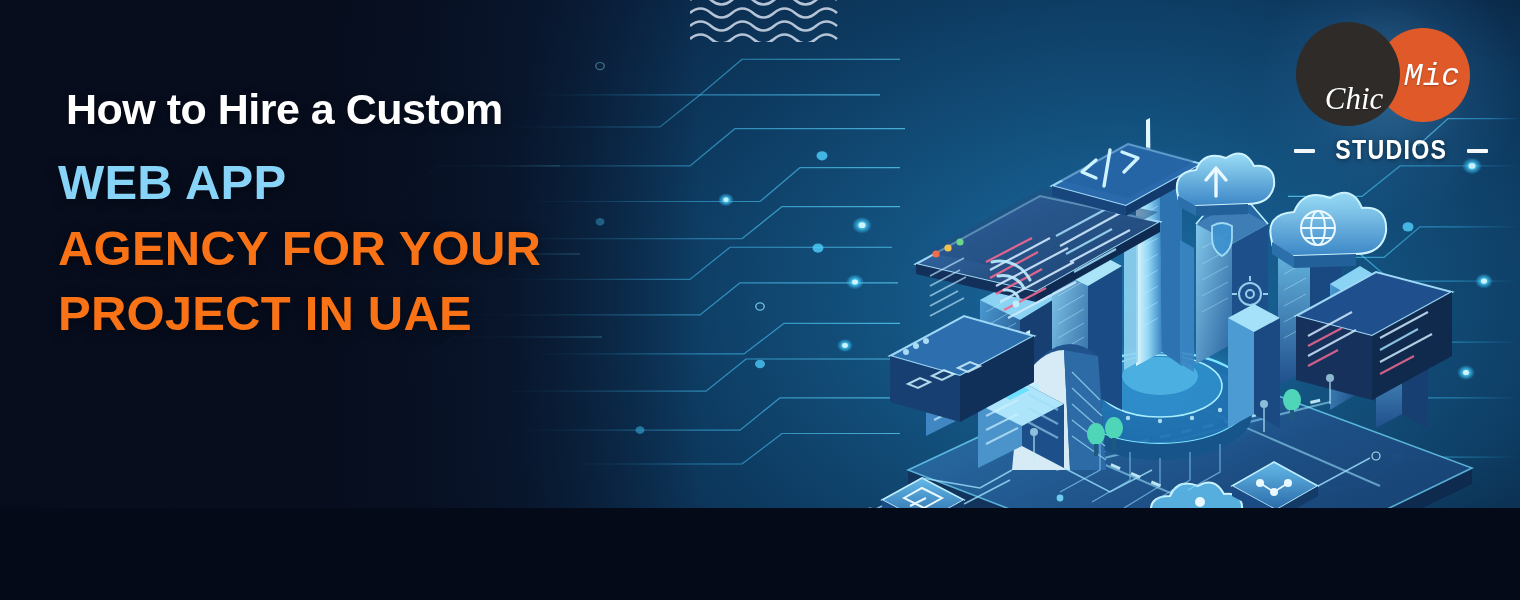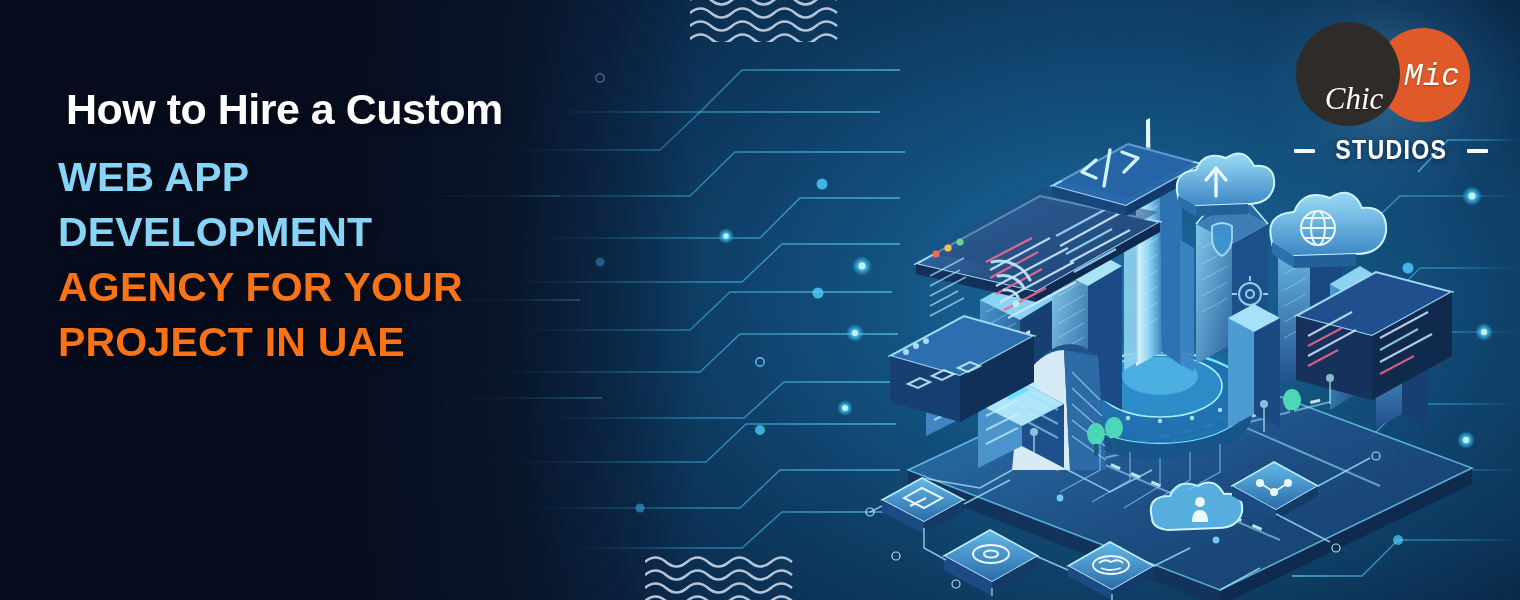--- a/index.html
+++ b/index.html
@@ -1,21 +1,21 @@
 <!DOCTYPE html>
 <html><head>
 <meta charset="utf-8">
 <style>
   * { margin:0; padding:0; box-sizing:border-box; }
   html,body { width:1520px; height:600px; overflow:hidden; background:#050a18; }
   body { font-family:"Liberation Sans", sans-serif; }
 
   .banner{
     position:relative;
-    width:1520px; height:600px;
+    width:1520px; height:508px;
     overflow:hidden;
     background:#07101f;
   }
 
   
   .bg-base{
     position:absolute; inset:0;
     background:
       radial-gradient(1100px 760px at 1120px 300px, #1c6fa8 0%, #13527f 22%, #0d3a60 42%, #0a2545 62%, #07162c 80%, #050d1c 100%),
       linear-gradient(100deg,#070d1d 0%,#081328 34%,#0a2440 58%,#0d3a60 78%,#0f4a74 100%);
@@ -48,21 +48,21 @@
   .kicker{
     font-size:43px; font-weight:bold;
     color:#ffffff;
     letter-spacing:-0.5px;
     line-height:1.0;
     margin-left:8px;
     margin-bottom:19px;
     text-shadow:0 2px 10px rgba(0,0,0,.45);
   }
   .hl-line{
-    font-size:41px; font-weight:bold;
+    font-size:49px; font-weight:bold;
     line-height:1.34;
     letter-spacing:0.2px;
     white-space:nowrap;
     text-shadow:0 2px 12px rgba(0,0,0,.5);
   }
   .hl-accent{ color:#87d4f8; }
   .hl-white{ color:#f97316; }
 
   
   .logo{
@@ -701,21 +701,20 @@
           <circle cx="404" cy="404" r="4" fill="#bfeeff" stroke="none"></circle>
         <path d="M470 404 L470 382"></path>
           <circle cx="470" cy="378" r="4" fill="#bfeeff" stroke="none"></circle>
       </g>
     </svg>
   </div>
 
   <div class="headline">
     <div class="kicker">How to Hire a Custom</div>
     <div class="hl-line hl-accent">WEB APP</div>
-    <div class="hl-line hl-accent">DEVELOPMENT</div>
     <div class="hl-line hl-white">AGENCY FOR YOUR</div>
     <div class="hl-line hl-white">PROJECT IN UAE</div>
   </div>
 
   <div class="logo">
     <div class="logo-glow"></div>
     <div class="logo-circles">
       <div class="circ circ-orange">
         <span class="circ-word">Mic</span>
       </div>

